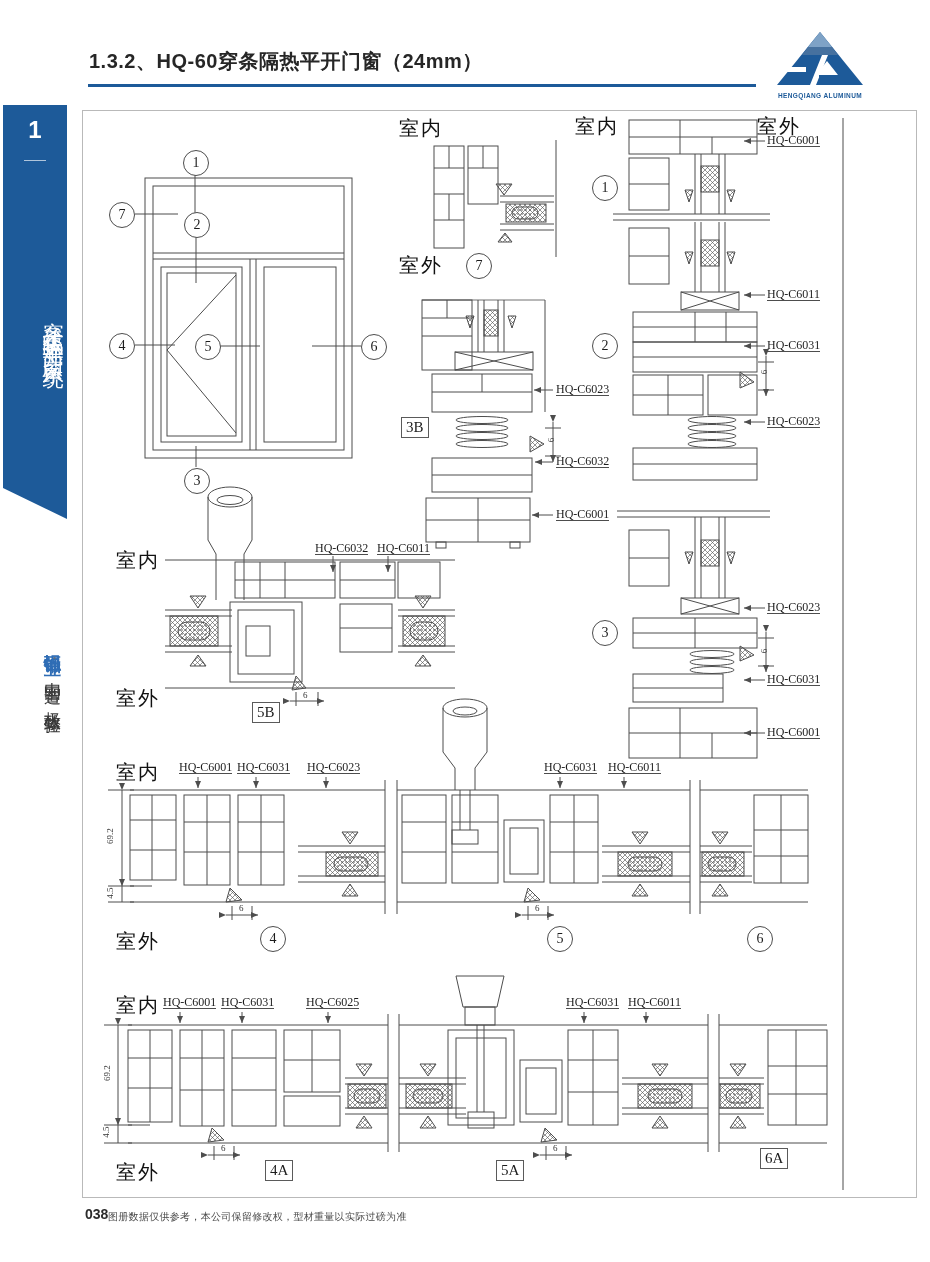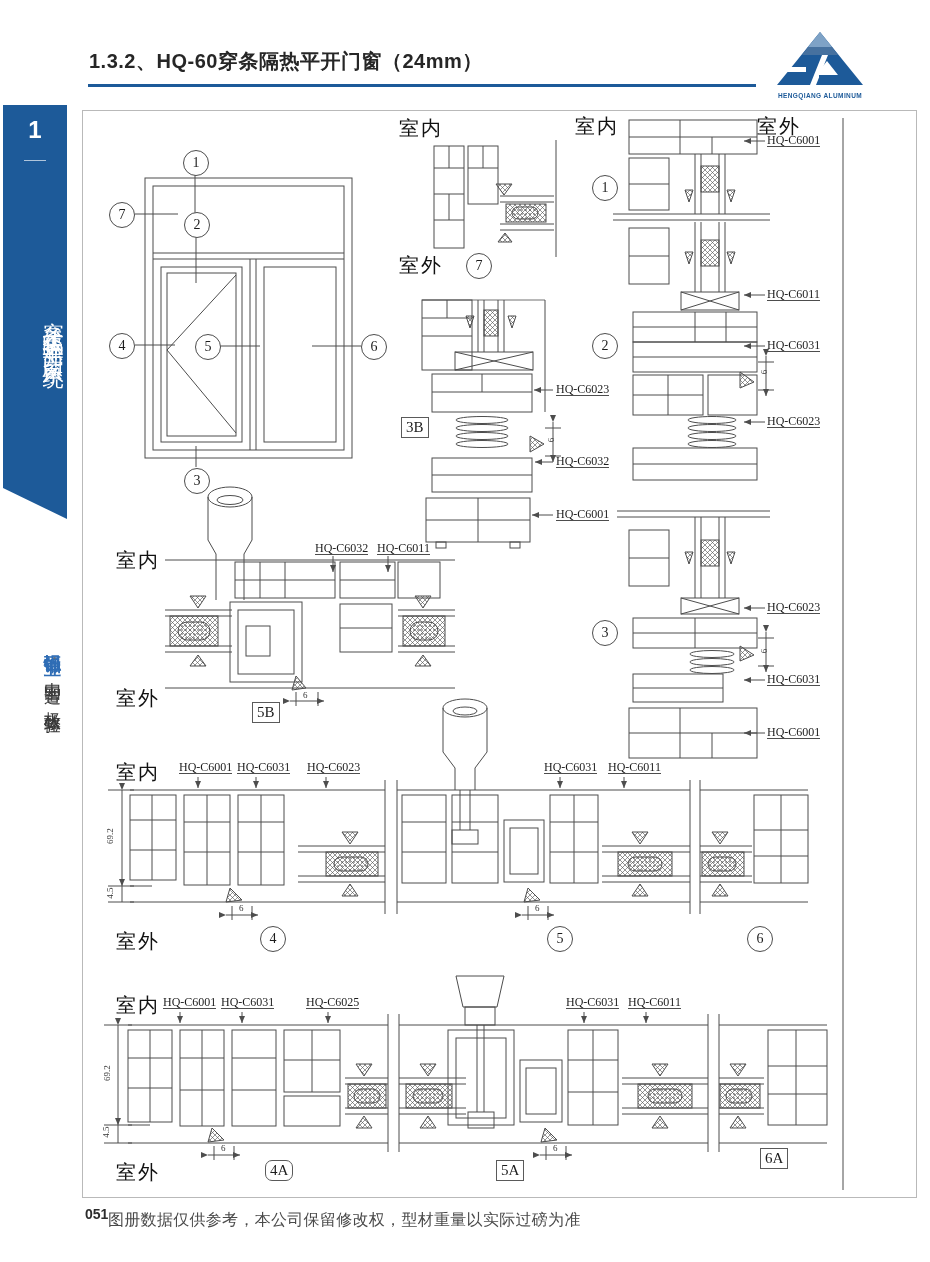--- a/index.html
+++ b/index.html
@@ -33,21 +33,21 @@
           border-bottom:1px solid #4d4d4d;line-height:12px;white-space:nowrap;}
   .callout{width:24px;height:24px;border:1px solid #4d4d4d;border-radius:50%;
            font-family:"Liberation Serif",serif;font-size:14px;color:#1c1c1c;
            display:flex;align-items:center;justify-content:center;background:#fff;}
   .refbox{border:1px solid #5a5a5a;font-family:"Liberation Serif",serif;font-size:15px;color:#1c1c1c;
           padding:0 4px;line-height:19px;background:#fff;}
   .dim{font-family:"Liberation Serif",serif;font-size:9px;color:#333;white-space:nowrap;}
   .rot{transform:rotate(-90deg);transform-origin:center;}
   
   .pageno{left:85px;top:1206px;font-size:14px;font-weight:700;color:#2c2c2c;}
-  .footnote{left:108px;top:1210px;font-size:16px;color:#4a4a4a;letter-spacing:.3px;}
+  .footnote{left:108px;top:1210px;font-size:10px;color:#4a4a4a;letter-spacing:.3px;}
   svg.linework{position:absolute;left:0;top:0;}
 </style>
 </head>
 <body>
 
 <div class="sheet">
 
   <div class="abs title">1.3.2、HQ-60穿条隔热平开门窗（24mm）</div>
   <div class="abs title-rule"></div>
   <div class="abs logo-box">
@@ -586,24 +586,24 @@
   <span class="abs dim" style="left:239px;top:903px;">6</span>
   <span class="abs dim" style="left:535px;top:903px;">6</span>
 
   <span class="abs room" style="left:116px;top:992px;">室内</span>
   <span class="abs room" style="left:116px;top:1159px;">室外</span>
   <span class="abs plabel" style="left:163px;top:996px;">HQ-C6001</span>
   <span class="abs plabel" style="left:221px;top:996px;">HQ-C6031</span>
   <span class="abs plabel" style="left:306px;top:996px;">HQ-C6025</span>
   <span class="abs plabel" style="left:566px;top:996px;">HQ-C6031</span>
   <span class="abs plabel" style="left:628px;top:996px;">HQ-C6011</span>
-  <div class="abs refbox" style="left:265px;top:1160px;border-radius:7px;">4A</div>
+  <div class="abs refbox" style="left:265px;top:1160px;">4A</div>
   <div class="abs refbox" style="left:496px;top:1160px;">5A</div>
   <div class="abs refbox" style="left:760px;top:1148px;">6A</div>
   <span class="abs dim rot" style="left:99px;top:1068px;">69.2</span>
   <span class="abs dim rot" style="left:100px;top:1127px;">4.5</span>
   <span class="abs dim" style="left:221px;top:1143px;">6</span>
   <span class="abs dim" style="left:553px;top:1143px;">6</span>
 
-  <span class="abs pageno">051</span>
+  <span class="abs pageno">038</span>
   <span class="abs footnote">图册数据仅供参考，本公司保留修改权，型材重量以实际过磅为准</span>
 
 </div>
 
 </body></html>

